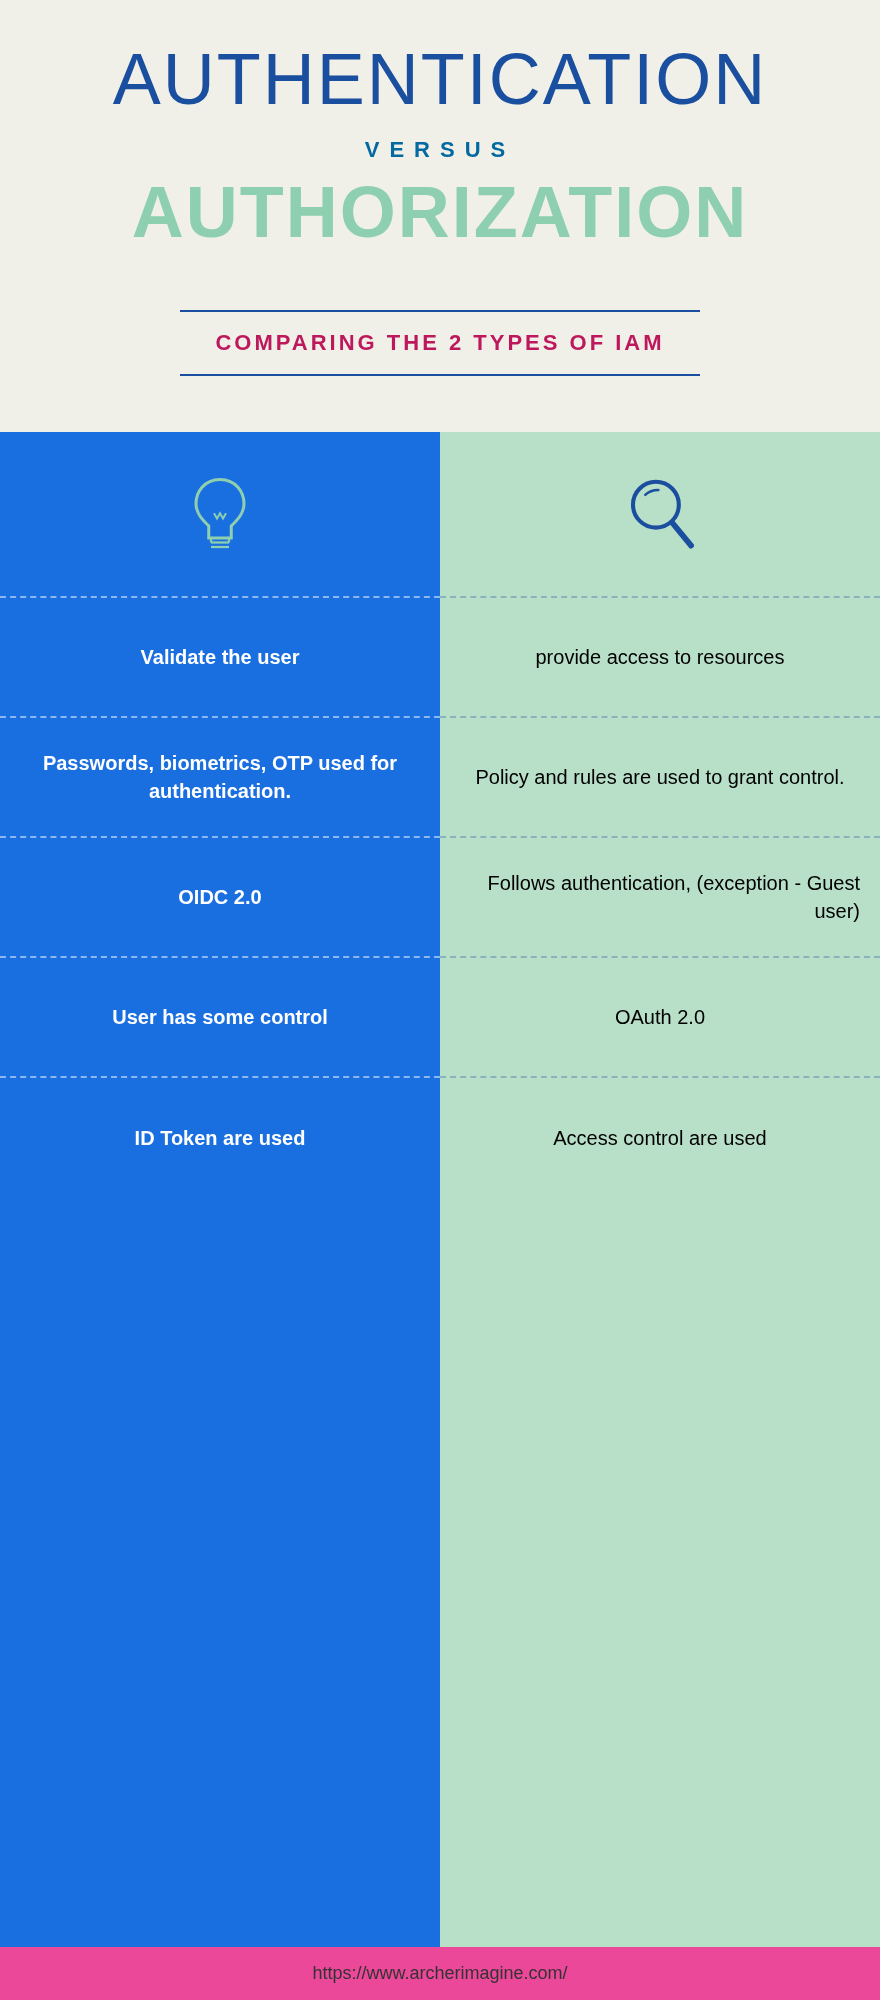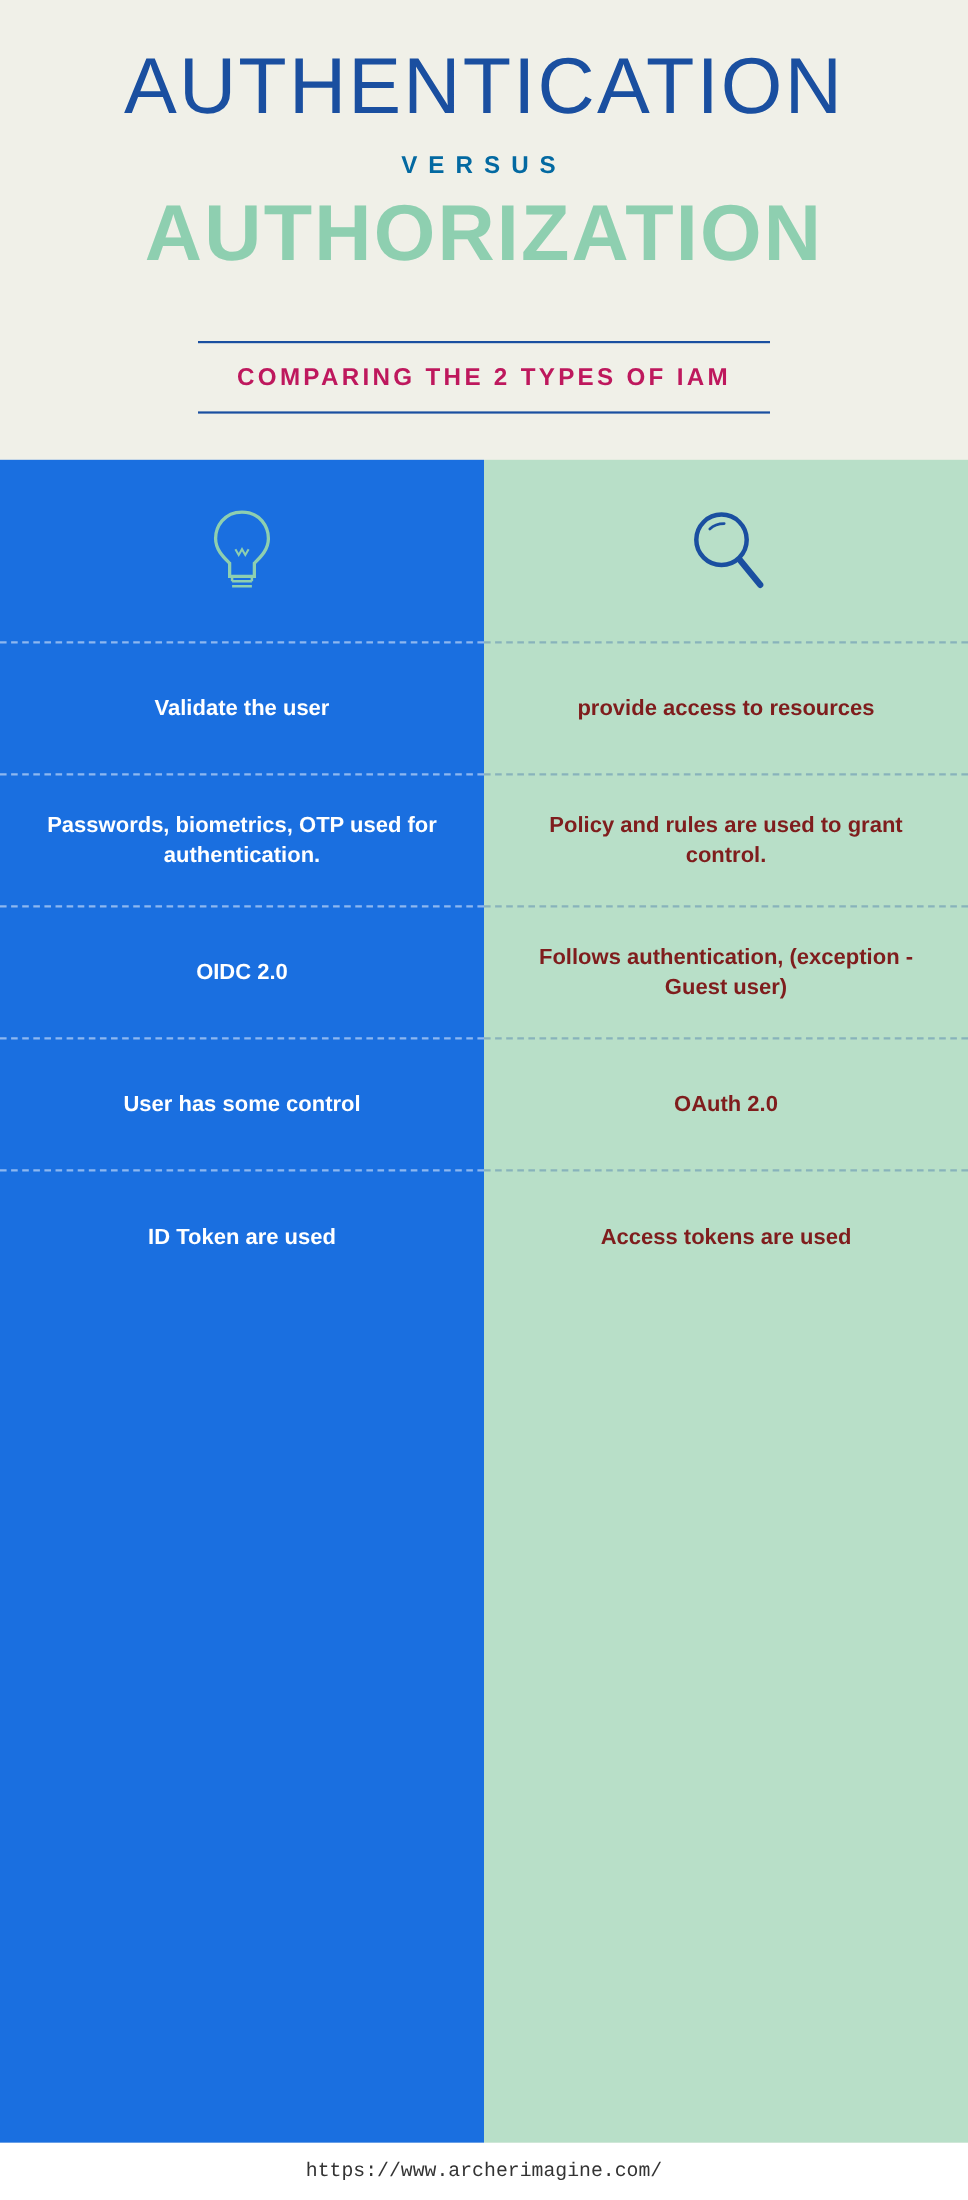--- a/index.html
+++ b/index.html
@@ -71,21 +71,21 @@
       color: #be185d;
       letter-spacing: 3px;
       text-align: center;
       padding: 10px 0;
     }
 
     .comparison-table {
       width: 100%;
       display: flex;
       flex-direction: row;
-      margin-top: 14px;
+      margin-top: 28px;
       flex: 1;
     }
 
     .col-auth {
       flex: 1;
       background-color: #1a6fe0;
       display: flex;
       flex-direction: column;
       align-items: center;
     }
@@ -131,47 +131,46 @@
 
     .cell-text-auth {
       color: #ffffff;
       font-size: 20px;
       font-weight: 600;
       text-align: center;
       line-height: 1.4;
     }
 
     .cell-text-authz {
-      color: #7f1d1d;
+      color: #000000;
       font-size: 20px;
-      font-weight: 700;
-      text-align: center;
+      font-weight: 400;
+      text-align: right;
       line-height: 1.4;
     }
 
     
     .lightbulb-icon svg {
       width: 90px;
       height: 90px;
     }
 
     
     .magnifier-icon svg {
       width: 90px;
       height: 90px;
     }
 
     .footer-url {
       width: 100%;
-      background-color: #ffffff;
+      background-color: #ec4899;
       text-align: center;
       padding: 16px;
       font-size: 18px;
       color: #333;
-      font-family: Liberation Mono, monospace;
     }
   </style>
 </head>
 <body>
 
 <div class="header-section">
   <h1 class="title-auth">AUTHENTICATION</h1>
   <p class="versus-text">VERSUS</p>
   <h1 class="title-authz">AUTHORIZATION</h1>
 </div>
@@ -250,21 +249,21 @@
 
     <div class="data-cell">
       <span class="cell-text-authz">Follows authentication, (exception - Guest user)</span>
     </div>
 
     <div class="data-cell">
       <span class="cell-text-authz">OAuth 2.0</span>
     </div>
 
     <div class="data-cell">
-      <span class="cell-text-authz">Access tokens are used</span>
+      <span class="cell-text-authz">Access control are used</span>
     </div>
 
 
   </div>
 
 </div>
 
 <div class="footer-url">
   <span>https://www.archerimagine.com/</span>
 </div>

